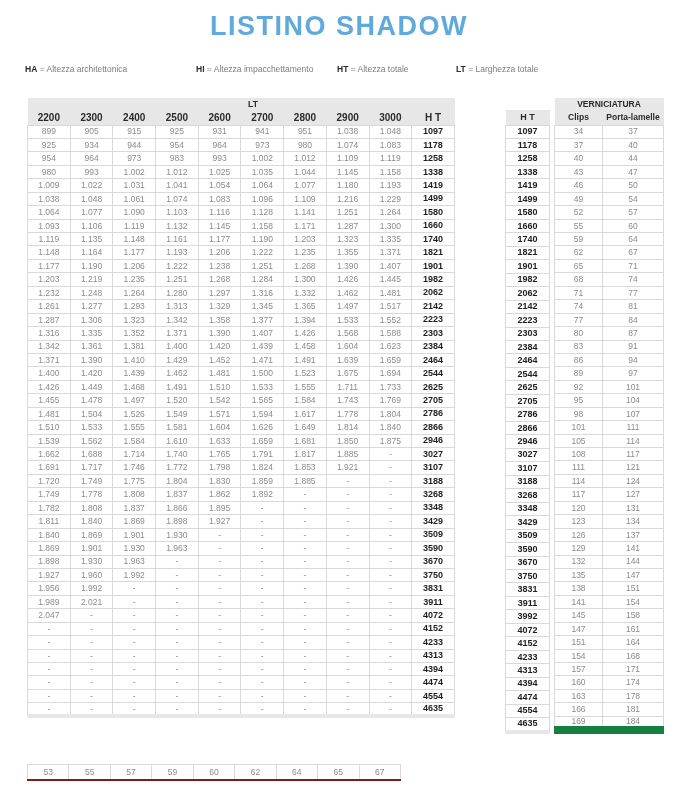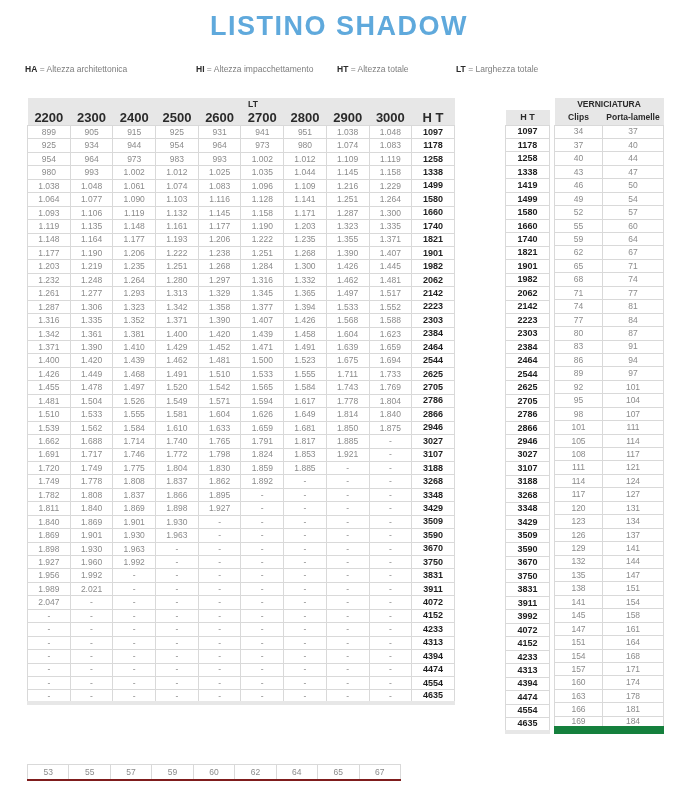--- a/index.html
+++ b/index.html
@@ -17,21 +17,21 @@
   .legend-item b { color: #2b2b2b; }
   .li0 { left: 25px; } .li1 { left: 168px; margin-left: 28px; } .li2 { left: 337px; } .li3 { left: 456px; }
 
   table { border-collapse: collapse; table-layout: fixed; }
 
   
   .main-table { position: absolute; left: 27px; top: 98px; width: 428px;
                 border-bottom: 4px solid #e7e7e7; }
   .main-table thead th { background: #e7e7e7; color: #2b2b2b; font-weight: bold; }
   .band-row th { height: 12px; font-size: 8.5px; text-align: center; padding-left: 24px; }
-  .cols-row th { height: 15px; font-size: 13px; text-align: center; }
+  .cols-row th { height: 15px; font-size: 10px; text-align: center; }
   .main-table tbody td { border: 1px solid #d9d9d9; height: 13.44px;
                          text-align: center; vertical-align: middle;
                          font-size: 8.5px; color: #8b8b8b; line-height: 1; }
   .main-table tbody td.ht { font-weight: bold; color: #1e1e1e; font-size: 9px; }
 
   
   .vern-wrap { position: absolute; left: 505px; top: 98px; display: flex; }
   .vern-ht { width: 45px; margin-right: 4px; border-bottom: 4px solid #e7e7e7; }
   .vern-ht thead tr.blank th { height: 12px; background: #ffffff; }
   .vern-ht thead tr.cols-row th { height: 15px; background: #e7e7e7;
@@ -129,20 +129,32 @@
           <td>1.002</td>
           <td>1.012</td>
           <td>1.025</td>
           <td>1.035</td>
           <td>1.044</td>
           <td>1.145</td>
           <td>1.158</td>
           <td class="ht">1338</td>
         </tr>
         <tr>
+          <td>1.009</td>
+          <td>1.022</td>
+          <td>1.031</td>
+          <td>1.041</td>
+          <td>1.054</td>
+          <td>1.064</td>
+          <td>1.077</td>
+          <td>1.180</td>
+          <td>1.193</td>
+          <td class="ht">1419</td>
+        </tr>
+        <tr>
           <td>1.038</td>
           <td>1.048</td>
           <td>1.061</td>
           <td>1.074</td>
           <td>1.083</td>
           <td>1.096</td>
           <td>1.109</td>
           <td>1.216</td>
           <td>1.229</td>
           <td class="ht">1499</td>

